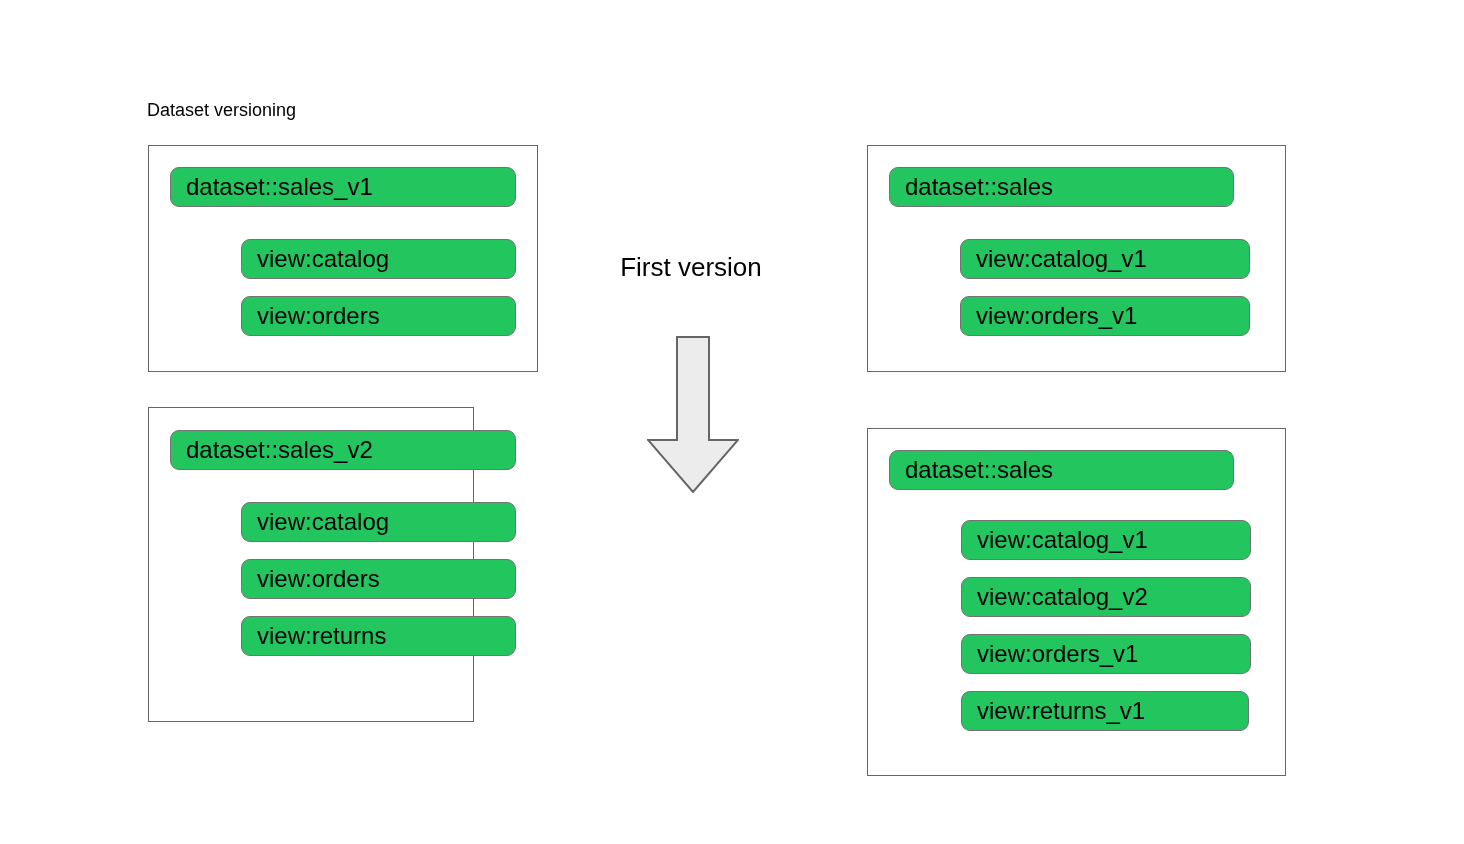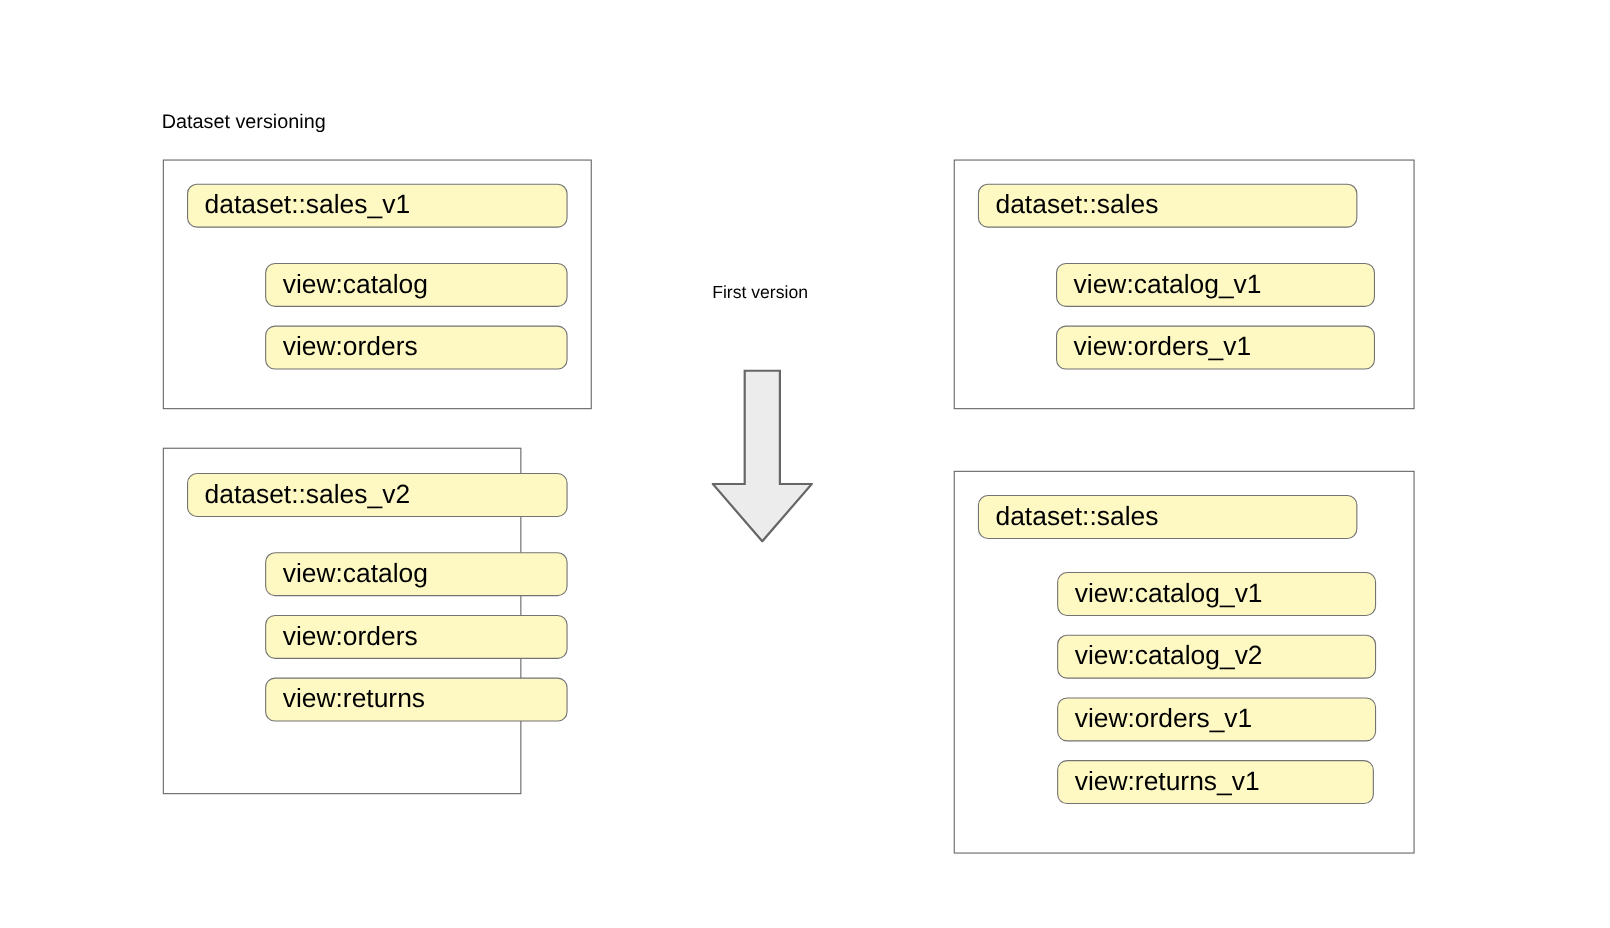--- a/index.html
+++ b/index.html
@@ -45,21 +45,21 @@
   #panel-dataset-v1 { left: 148px; top: 145px; width: 390px; height: 227px; }
   #panel-dataset-v2 { left: 148px; top: 407px; width: 326px; height: 315px; }
   #panel-view-v1    { left: 867px; top: 145px; width: 419px; height: 227px; }
   #panel-view-v2    { left: 867px; top: 428px; width: 419px; height: 348px; }
 
   
   .pill {
     position: absolute;
     box-sizing: border-box;
     height: 40px;
-    background: #fef9c3;
+    background: #22c55e;
     border: 1.4px solid #737373;
     border-radius: 9px;
     display: flex;
     align-items: center;
     padding-left: 15px;
     font-size: 24px;
     line-height: 26px;
     color: #000000;
     white-space: nowrap;
   }
@@ -83,21 +83,21 @@
   
   #pill-vw2-dataset    { left: 21px;  top: 21px;  width: 345px; }
   #pill-vw2-catalog_v1 { left: 93px;  top: 91px;  width: 290px; }
   #pill-vw2-catalog_v2 { left: 93px;  top: 148px; width: 290px; }
   #pill-vw2-orders_v1  { left: 93px;  top: 205px; width: 290px; }
   #pill-vw2-returns_v1 { left: 93px;  top: 262px; width: 288px; }
 
   
   .version-caption {
     position: absolute;
-    font-size: 16px;
+    font-size: 26px;
     line-height: 32px;
     color: #000000;
     white-space: nowrap;
     text-align: center;
   }
   #caption-first  { left: 561px; top: 251px; width: 260px; }
   #caption-second { left: 561px; top: 554px; width: 274px; }
 
   #version-arrow {
     position: absolute;

